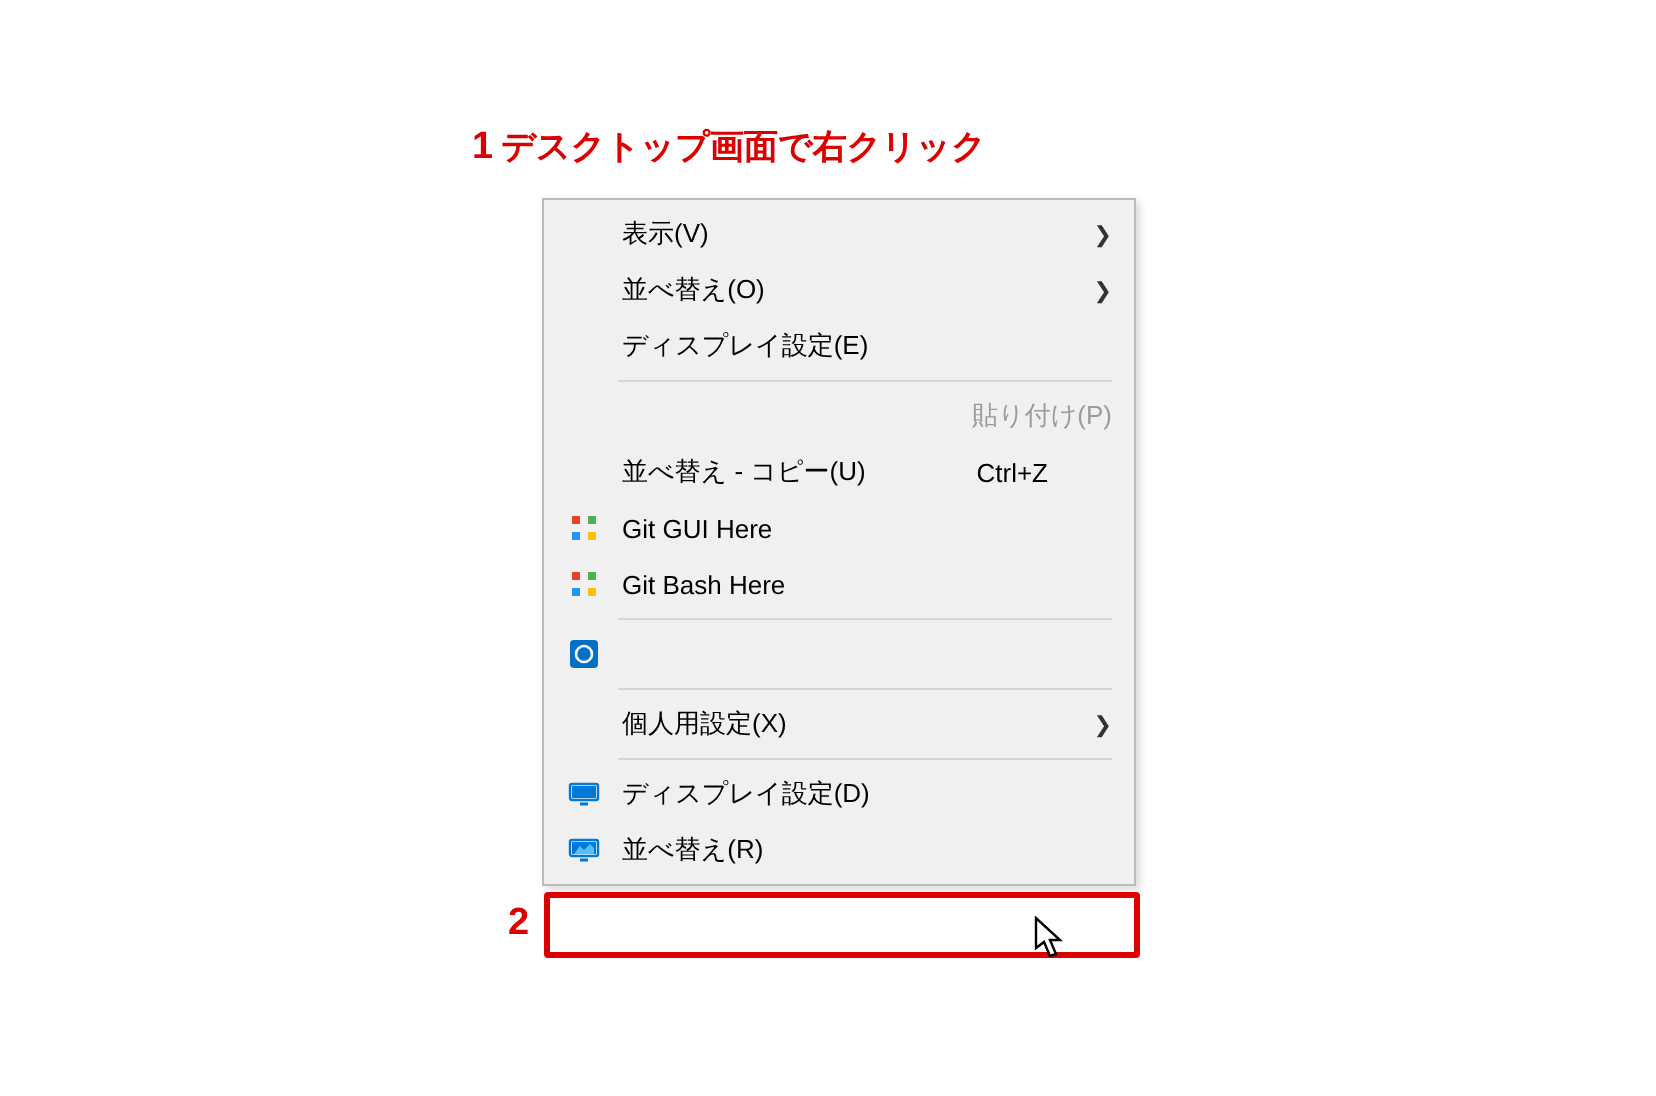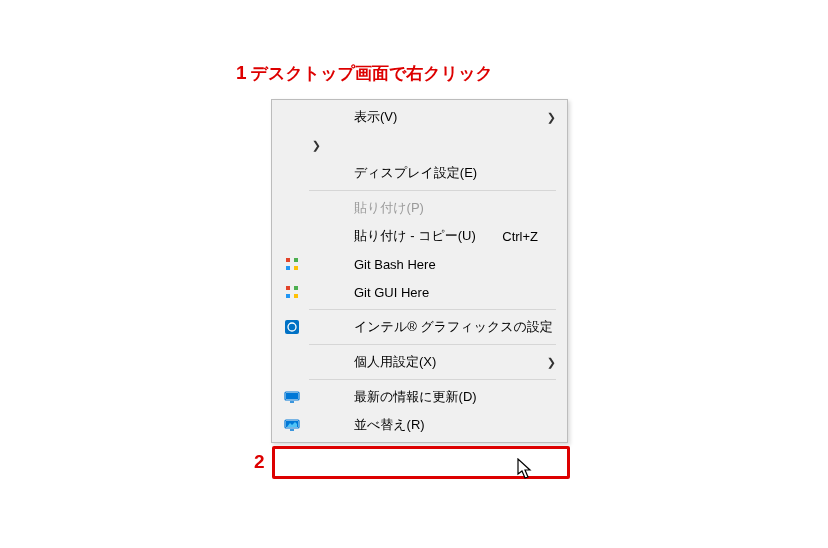--- a/index.html
+++ b/index.html
@@ -54,28 +54,28 @@
       height: 22px;
       display: inline-flex;
       align-items: center;
       justify-content: center;
       flex-shrink: 0;
       margin-right: 8px;
     }
     .menu-item .label {
       flex: 1;
       color: #000;
-      margin-left: 43px;
     }
     .menu-item.disabled .label {
       color: #9b9b9b;
+      text-align: right;
     }
     .menu-item .shortcut {
       color: #000;
-      margin-right: 18px;
+      margin-right: 32px;
       font-size: 13px;
     }
     .menu-item .chevron {
       width: 10px;
       color: #333;
       font-size: 11px;
       text-align: right;
     }
     .separator {
       height: 1px;
@@ -110,97 +110,97 @@
 <div class="context-menu">
 
   <div class="menu-item">
     <span class="icon-slot"></span>
     <span class="label">表示(V)</span>
     <span class="chevron">❯</span>
   </div>
 
   <div class="menu-item">
     <span class="icon-slot"></span>
+    <span class="label">並べ替え(O)</span>
     <span class="chevron">❯</span>
   </div>
 
   <div class="menu-item">
     <span class="icon-slot"></span>
     <span class="label">ディスプレイ設定(E)</span>
   </div>
 
   <div class="separator"></div>
 
   <div class="menu-item disabled">
     <span class="icon-slot"></span>
     <span class="label">貼り付け(P)</span>
   </div>
 
 
   <div class="menu-item">
     <span class="icon-slot"></span>
-    <span class="label">貼り付け - コピー(U)</span>
+    <span class="label">並べ替え - コピー(U)</span>
     <span class="shortcut">Ctrl+Z</span>
   </div>
 
   <div class="menu-item">
     <span class="icon-slot">
       <svg width="16" height="16" viewBox="0 0 16 16">
           <rect x="2" y="2" width="4" height="4" fill="#e24329"></rect>
           <rect x="10" y="2" width="4" height="4" fill="#4caf50"></rect>
           <rect x="2" y="10" width="4" height="4" fill="#2196f3"></rect>
           <rect x="10" y="10" width="4" height="4" fill="#ffc107"></rect>
         </svg>
     </span>
-    <span class="label">Git Bash Here</span>
+    <span class="label">Git GUI Here</span>
   </div>
 
   <div class="menu-item">
     <span class="icon-slot">
       <svg width="16" height="16" viewBox="0 0 16 16">
           <rect x="2" y="2" width="4" height="4" fill="#e24329"></rect>
           <rect x="10" y="2" width="4" height="4" fill="#4caf50"></rect>
           <rect x="2" y="10" width="4" height="4" fill="#2196f3"></rect>
           <rect x="10" y="10" width="4" height="4" fill="#ffc107"></rect>
         </svg>
     </span>
-    <span class="label">Git GUI Here</span>
+    <span class="label">Git Bash Here</span>
   </div>
 
   <div class="separator"></div>
 
   <div class="menu-item">
     <span class="icon-slot">
       <svg width="16" height="16" viewBox="0 0 16 16">
           <rect x="1" y="1" width="14" height="14" rx="2" fill="#0071c5"></rect>
           <circle cx="8" cy="8" r="4" fill="none" stroke="#fff" stroke-width="1.3"></circle>
         </svg>
     </span>
-    <span class="label">インテル® グラフィックスの設定</span>
   </div>
 
   <div class="separator"></div>
 
   <div class="menu-item">
     <span class="icon-slot"></span>
     <span class="label">個人用設定(X)</span>
     <span class="chevron">❯</span>
   </div>
 
   <div class="separator"></div>
 
   <div class="menu-item">
     <span class="icon-slot">
       <svg width="16" height="16" viewBox="0 0 16 16">
           <rect x="1" y="3" width="14" height="8" rx="1" fill="none" stroke="#0078d7" stroke-width="1.2"></rect>
           <rect x="2" y="4" width="12" height="6" fill="#0078d7"></rect>
           <line x1="6" y1="13" x2="10" y2="13" stroke="#0078d7" stroke-width="1.5"></line>
         </svg>
     </span>
-    <span class="label">最新の情報に更新(D)</span>
+    <span class="label">ディスプレイ設定(D)</span>
   </div>
 
   <div class="menu-item">
     <span class="icon-slot">
       <svg width="16" height="16" viewBox="0 0 16 16">
           <rect x="1" y="3" width="14" height="8" rx="1" fill="none" stroke="#0078d7" stroke-width="1.2"></rect>
           <rect x="2" y="4" width="12" height="6" fill="#0078d7"></rect>
           <path d="M3 10 L6 6 L8 8 L11 5 L13 7 L13 10 Z" fill="#4fc3f7"></path>
           <line x1="6" y1="13" x2="10" y2="13" stroke="#0078d7" stroke-width="1.5"></line>
         </svg>

